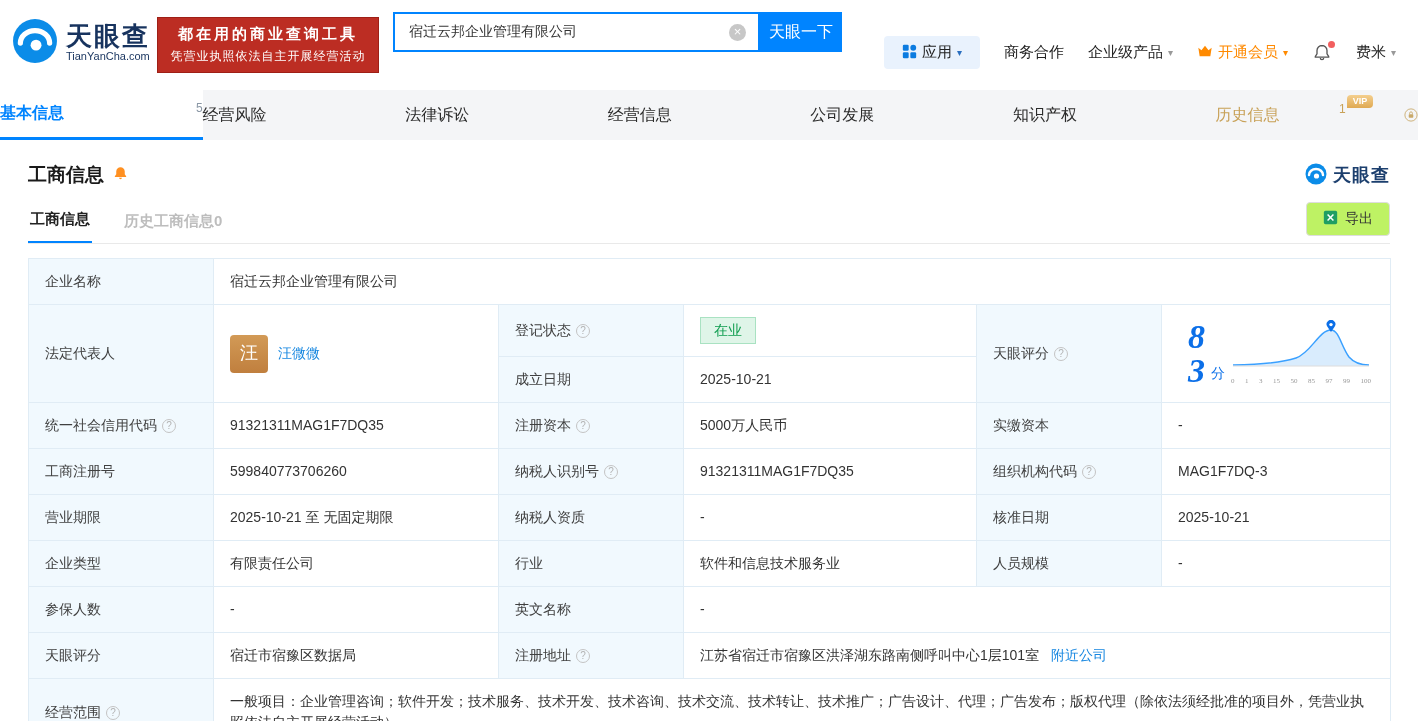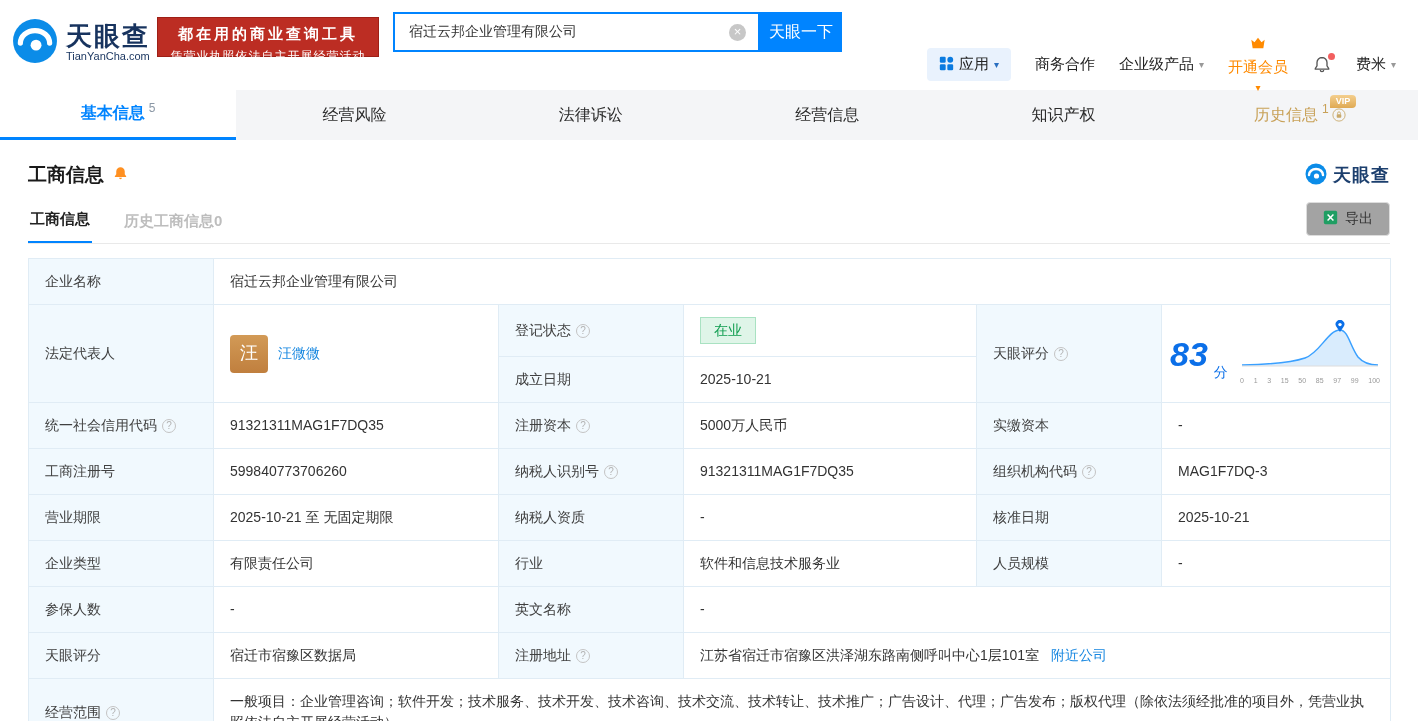--- a/index.html
+++ b/index.html
@@ -7,75 +7,75 @@
   body {
     width:1418px; height:721px; overflow:hidden;
     font-family:"Liberation Sans","DejaVu Sans",sans-serif;
     color:#333; font-size:14px;
   }
   
   .topbar { position:relative; height:90px; background:#fff; }
   .logo { position:absolute; left:12px; top:18px; display:flex; align-items:center; gap:8px; cursor:pointer; }
   .logo-cn { font-size:26px; font-weight:bold; color:#17335e; letter-spacing:2px; line-height:1.05; }
   .logo-en { font-size:11px; color:#17335e; }
-  .slogan { position:absolute; left:157px; top:17px; width:222px; height:40px; background:#bc2d23; border:1px solid #9e1f16;
+  .slogan { position:absolute; left:157px; top:17px; width:222px; height:56px; background:#bc2d23; border:1px solid #9e1f16;
             color:#fff; text-align:center; padding-top:7px; }
   .slogan-l1 { font-size:15px; font-weight:bold; letter-spacing:3px; }
   .slogan-l2 { font-size:12px; letter-spacing:1px; margin-top:4px; }
   .search-block { position:absolute; left:393px; top:12px; }
   .search-tabs { display:flex; align-items:center; gap:26px; height:24px; margin-bottom:5px; }
   .stab { font-size:14px; color:#222; cursor:pointer; }
   .stab.active { background:#0084ff; color:#fff; padding:3px 11px; font-size:13px; }
   .search-row { display:flex; }
   .search-input-wrap { width:367px; height:40px; border:2px solid #0084ff; background:#fff; display:flex; align-items:center; padding:0 12px; }
   .search-input-wrap input { border:0; outline:0; flex:1; font-size:14px; color:#333; font-family:inherit; background:transparent; }
   .clear-icon { width:17px; height:17px; border-radius:50%; background:#c7c7c7; color:#fff; font-size:13px; line-height:16px; text-align:center; cursor:pointer; flex:0 0 auto; }
   .search-btn { width:82px; height:40px; background:#0084ff; color:#fff; border:0; font-size:16px; cursor:pointer; font-family:inherit; }
   .topnav { position:absolute; right:22px; top:36px; display:flex; align-items:center; gap:24px; font-size:15px; color:#222; }
   .nav-item { display:flex; align-items:center; gap:5px; cursor:pointer; white-space:nowrap; }
-  .apps-chip { background:#e9f2fd; border-radius:4px; padding:7px 12px; }
+  .apps-chip { background:#e9f2fd; border-radius:4px; padding:7px 18px; }
   .caret { font-size:10px; color:#999; }
   .apps-chip .caret { color:#2a6fc0; }
-  .member { color:#ff8a00;flex-direction:column; }
+  .member { color:#ff8a00; }
   .member .caret { color:#ff8a00; }
   .bell-wrap { position:relative; cursor:pointer; display:flex; }
   .bell-dot { position:absolute; top:-2px; right:-3px; width:7px; height:7px; border-radius:50%; background:#f25f5f; }
   
   .main-tabs { display:flex; height:50px; background:#f4f5f7; }
-  .mtab { flex:1; display:flex; align-items:center; justify-content:center; font-size:16px; color:#2b2b2b; cursor:pointer; position:relative; }
+  .mtab { flex:1; display:flex; align-items:center; justify-content:space-between; font-size:16px; color:#2b2b2b; cursor:pointer; position:relative; }
   .mtab.active { background:#fff; color:#0084ff; font-weight:bold; border-bottom:3px solid #0084ff; }
   .mtab-count { font-size:12px; color:#8a97a5; margin-left:4px; position:relative; top:-6px; font-weight:normal; }
   .mtab.gold { color:#c8a158; }
   .mtab.gold .mtab-count { color:#c8a158; }
   .vip-ribbon { position:absolute; top:5px; left:50%; margin-left:30px; background:linear-gradient(180deg,#f4cf8e,#dfa953);
                 color:#fff; font-size:9px; font-weight:bold; padding:1px 6px 2px; border-radius:4px 4px 4px 0; }
   .lock-circle { margin-left:3px; display:inline-flex; }
   
   .section-head { display:flex; align-items:center; padding:22px 28px 0; }
   .section-title { font-size:19px; font-weight:bold; color:#1a1a1a; margin-right:8px; }
   .brand { margin-left:auto; display:flex; align-items:center; gap:6px; }
   .brand-text { font-size:18px; font-weight:bold; color:#1c3f6e; letter-spacing:1px; }
   .subtab-row { display:flex; align-items:flex-end; margin:14px 28px 0; border-bottom:1px solid #e9e9e9; }
   .subtab { font-size:15px; padding:8px 2px 12px; margin-right:30px; cursor:pointer;font-weight:bold; }
   .subtab.active { color:#222; font-weight:bold; border-bottom:2px solid #0084ff; }
   .subtab.inactive { color:#bdbdbd; }
   .export-btn { margin-left:auto; margin-bottom:7px; display:flex; align-items:center; gap:7px; border:1px solid #ddd; border-radius:4px;
-                background:#a3a3a3; padding:7px 16px; font-size:14px; color:#333; cursor:pointer; font-family:inherit; }
+                background:#bef264; padding:7px 16px; font-size:14px; color:#333; cursor:pointer; font-family:inherit; }
   
   .info-table { margin:14px 28px 8px; border-collapse:collapse; table-layout:fixed; width:1362px; font-size:14px; }
   .info-table td { border:1px solid #e0ecf5; padding:12px 16px; vertical-align:middle; color:#333; line-height:1.5; word-break:break-all; }
   .info-table td.label { background:#f1f9fe; color:#404040; }
   .help { display:inline-block; width:14px; height:14px; border:1px solid #c4c4c4; border-radius:50%; color:#b3b3b3;
           font-size:10px; line-height:12px; text-align:center; margin-left:5px; vertical-align:1px; cursor:pointer; }
   .link { color:#1787e0; text-decoration:none; cursor:pointer; }
   .rep { display:flex; align-items:center; gap:10px; }
   .avatar { width:38px; height:38px; border-radius:4px; background:linear-gradient(180deg,#d29a56,#c07f3e); color:#fff;
             font-size:18px; display:flex; align-items:center; justify-content:center; cursor:pointer; flex:0 0 auto; }
   .badge-active { display:inline-block; background:#dff5e8; color:#0f9d4f; border:1px solid #a9e2c2; padding:2px 13px; font-size:14px; }
-  .score-cell { padding:6px 8px !important; }
+  .score-cell { padding:6px 26px !important;font-family:Liberation Serif, serif; }
   .score-wrap { display:flex; align-items:center; gap:6px; }
   .score-num { font-size:34px; font-weight:bold; font-style:italic; color:#0b6fe8; line-height:1; }
   .score-unit { font-size:14px; color:#0b6fe8; align-self:flex-end; margin-bottom:4px; }
   .score-chart { margin-left:auto; width:142px; }
   .score-axis { width:140px; display:flex; justify-content:space-between; font-size:7px; color:#999; margin-top:0; }
 </style>
 </head>
 <body>
 
 <header class="topbar">
@@ -157,20 +157,23 @@
     <span class="mtab-count">5</span>
   </div>
   <div class="mtab">
     <span>经营风险</span>
   </div>
   <div class="mtab">
     <span>法律诉讼</span>
   </div>
   <div class="mtab">
     <span>经营信息</span>
+  </div>
+  <div class="mtab">
+    <span>公司发展</span>
   </div>
   <div class="mtab">
     <span>知识产权</span>
   </div>
   <div class="mtab gold">
     <span class="vip-ribbon">VIP</span>
     <span>历史信息</span>
     <span class="mtab-count">1</span>
     <span class="lock-circle">
       <svg width="14" height="14" viewBox="0 0 16 16">

